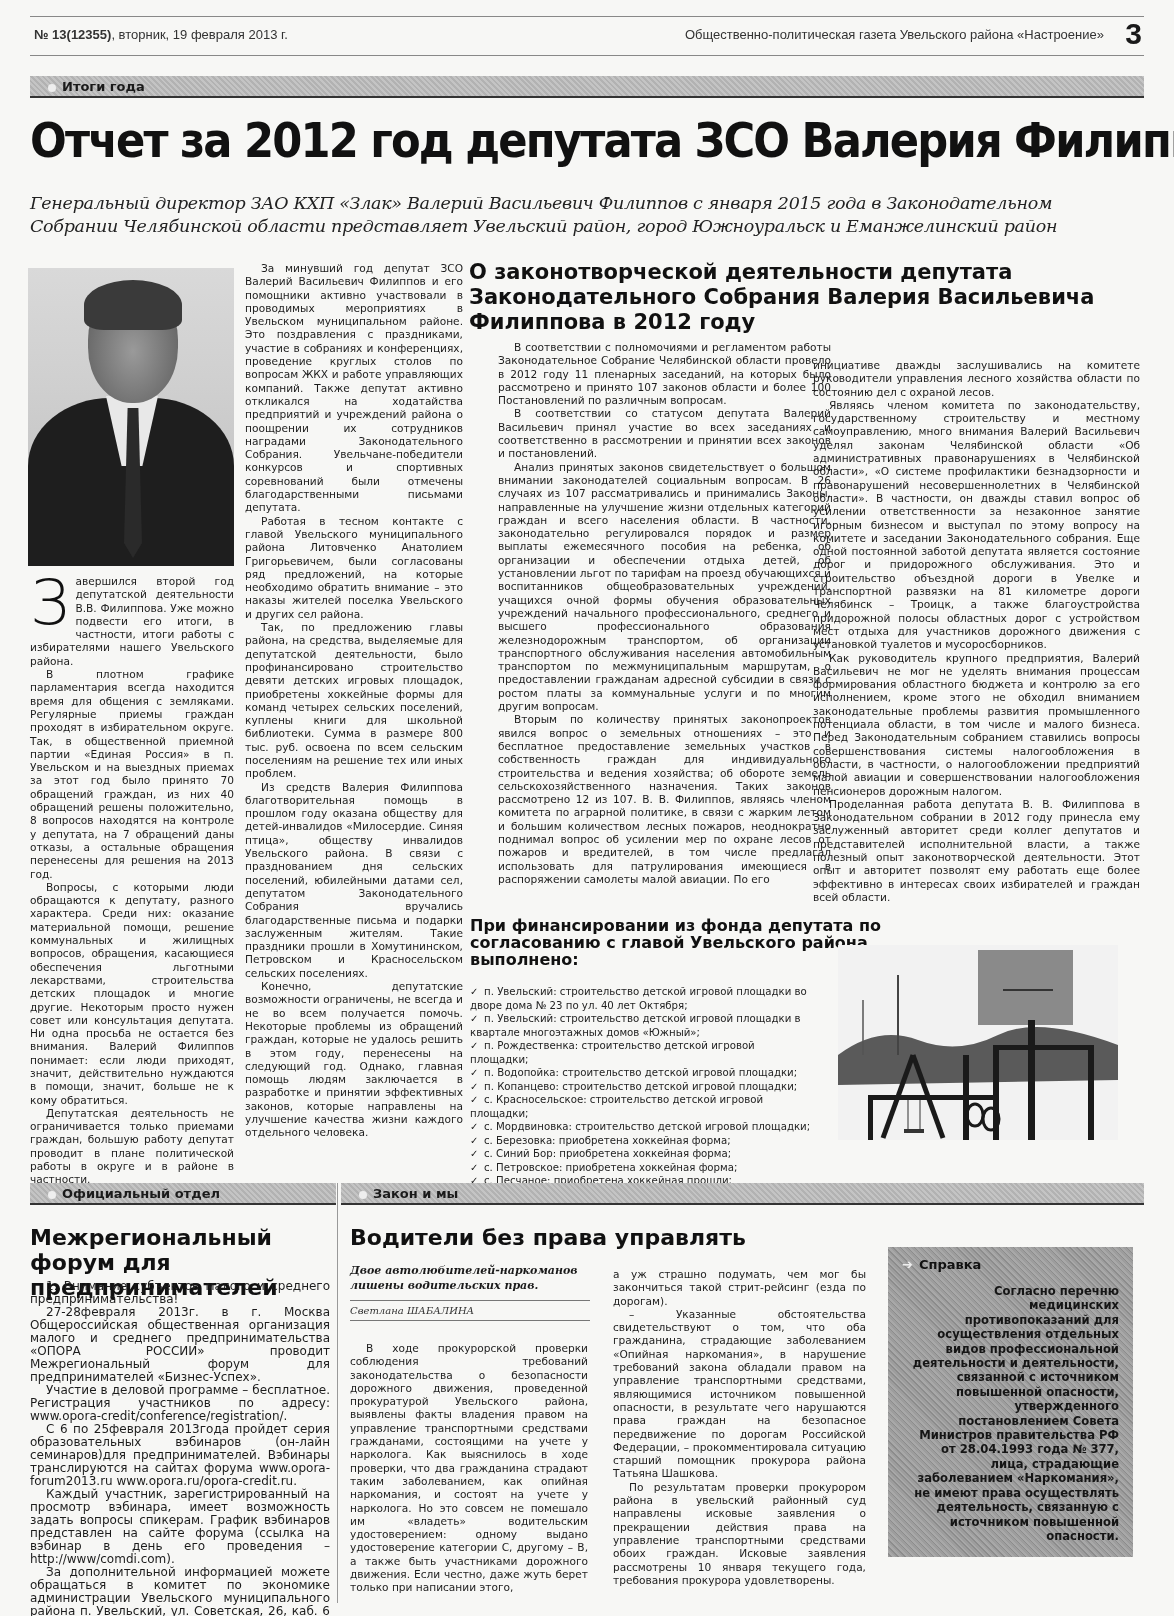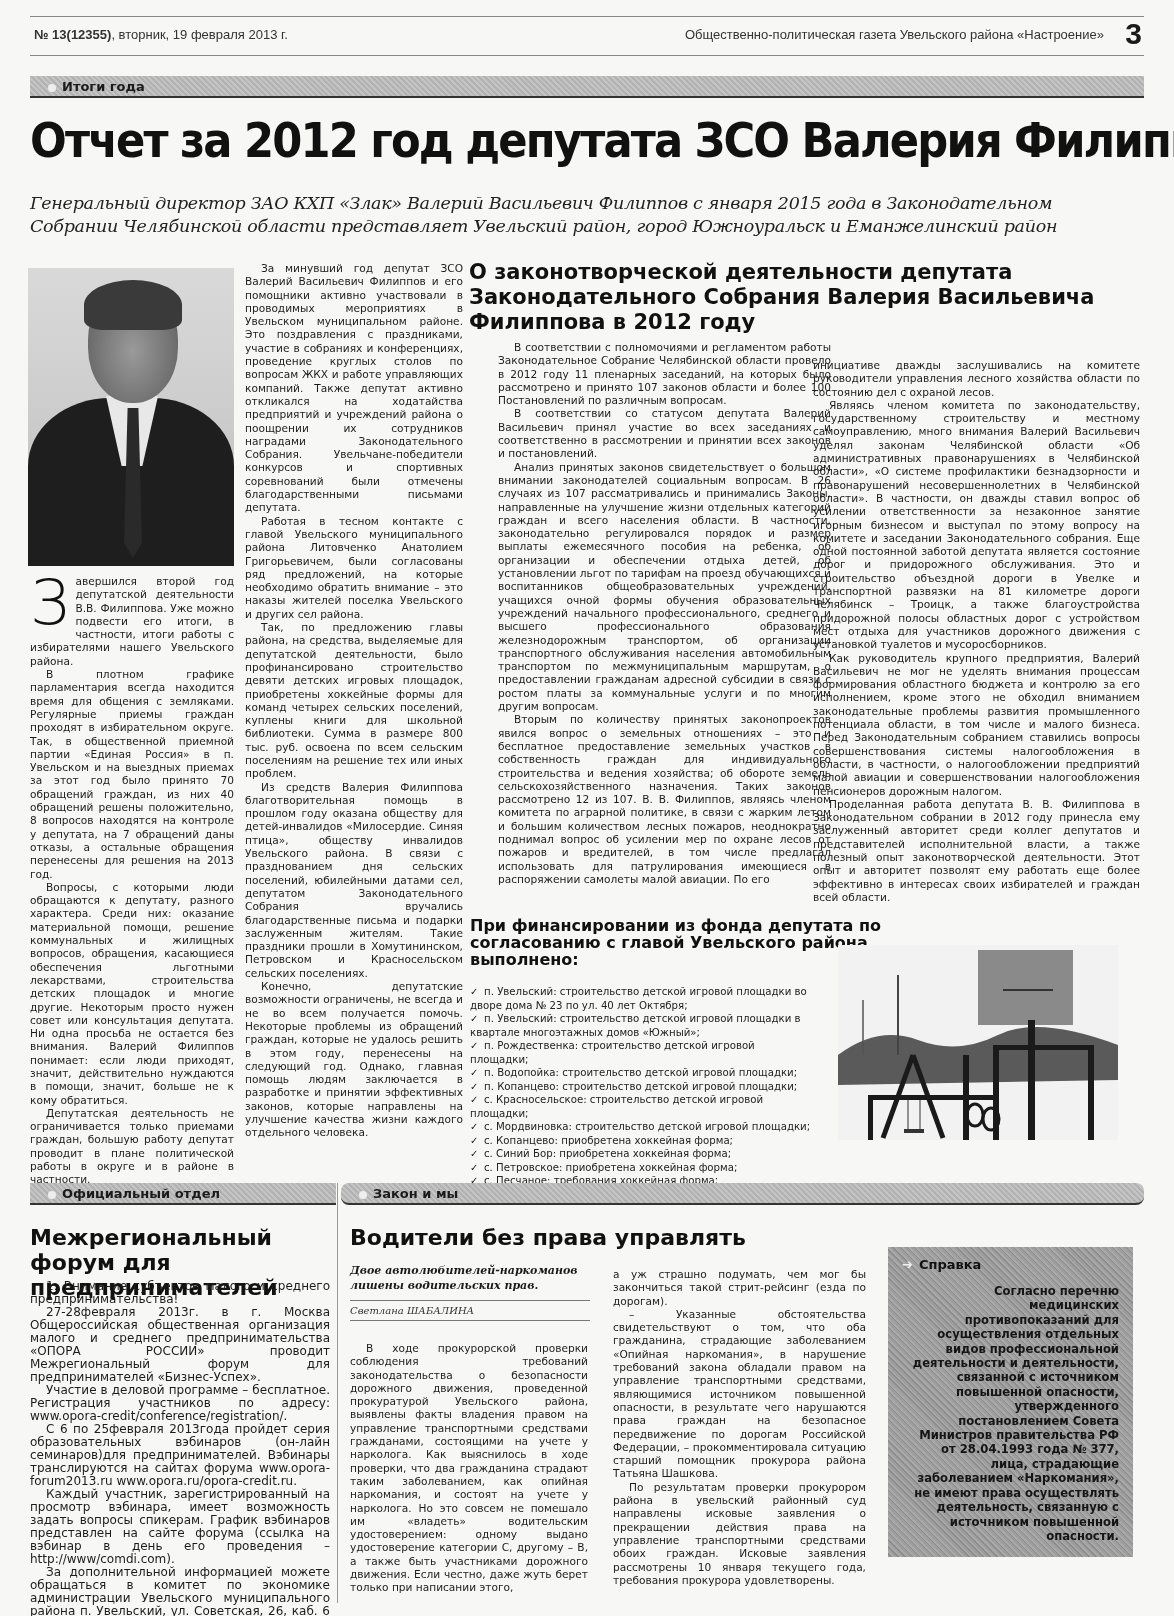--- a/index.html
+++ b/index.html
@@ -115,24 +115,24 @@
 
 <h3 class="abs fund-head">При финансировании из фонда депутата по согласованию с главой Увельского района выполнено:</h3>
 <ul class="abs fund-list">
   <li><span class="check">✓</span><span>п. Увельский: строительство детской игровой площадки во дворе дома № 23 по ул. 40 лет Октября;</span></li>
   <li><span class="check">✓</span><span>п. Увельский: строительство детской игровой площадки в квартале многоэтажных домов «Южный»;</span></li>
   <li><span class="check">✓</span><span>п. Рождественка: строительство детской игровой площадки;</span></li>
   <li><span class="check">✓</span><span>п. Водопойка: строительство детской игровой площадки;</span></li>
   <li><span class="check">✓</span><span>п. Копанцево: строительство детской игровой площадки;</span></li>
   <li><span class="check">✓</span><span>с. Красносельское: строительство детской игровой площадки;</span></li>
   <li><span class="check">✓</span><span>с. Мордвиновка: строительство детской игровой площадки;</span></li>
-  <li><span class="check">✓</span><span>с. Копанцево: приобретена хоккейная форма;</span></li>
+  <li><span class="check">✓</span><span>с. Березовка: приобретена хоккейная форма;</span></li>
   <li><span class="check">✓</span><span>с. Синий Бор: приобретена хоккейная форма;</span></li>
   <li><span class="check">✓</span><span>с. Петровское: приобретена хоккейная форма;</span></li>
-  <li><span class="check">✓</span><span>с. Песчаное: требования хоккейная форма;</span></li>
+  <li><span class="check">✓</span><span>с. Песчаное: приобретена хоккейная прошли;</span></li>
 </ul>
 
 <div class="abs playground">
   <svg width="280" height="195" viewBox="0 0 280 195">
     <rect x="0" y="0" width="280" height="195" fill="#f2f2f2"></rect>
     <rect x="140" y="5" width="95" height="75" fill="#8a8a8a"></rect>
     <path d="M0 110 Q40 80 80 95 T160 90 T280 100 L280 135 L0 140 Z" fill="#5a5a5a"></path>
     <line x1="60" y1="30" x2="60" y2="110" stroke="#444" stroke-width="2"></line>
     <line x1="25" y1="55" x2="25" y2="110" stroke="#555" stroke-width="1.5"></line>
     <rect x="30" y="150" width="5" height="45" fill="#1a1a1a"></rect>
@@ -147,21 +147,21 @@
     <ellipse cx="137" cy="170" rx="8" ry="11" fill="none" stroke="#1a1a1a" stroke-width="3"></ellipse>
     <ellipse cx="153" cy="174" rx="8" ry="11" fill="none" stroke="#1a1a1a" stroke-width="3"></ellipse>
     <line x1="70" y1="155" x2="70" y2="185" stroke="#333" stroke-width="1"></line>
     <line x1="82" y1="155" x2="82" y2="185" stroke="#333" stroke-width="1"></line>
     <rect x="66" y="184" width="20" height="4" fill="#333"></rect>
     <line x1="165" y1="45" x2="215" y2="45" stroke="#333" stroke-width="2"></line>
   </svg>
 </div>
 
 <div class="abs rubric" style="left:30px;top:1183px;width:306px;">Официальный отдел</div>
-<div class="abs rubric" style="left:341px;top:1183px;width:803px;border-radius:8px;">Закон и мы</div>
+<div class="abs rubric" style="left:341px;top:1183px;width:803px;">Закон и мы</div>
 <div class="abs vsep"></div>
 
 <h2 class="abs forum-title">Межрегиональный форум для предпринимателей</h2>
 <div class="abs col forum-text">
   <p>1. Внимание субъектов малого и среднего предпринимательства!</p>
   <p>27-28февраля 2013г. в г. Москва Общероссийская общественная организация малого и среднего предпринимательства «ОПОРА РОССИИ» проводит Межрегиональный форум для предпринимателей «Бизнес-Успех».</p>
   <p>Участие в деловой программе – бесплатное. Регистрация участников по адресу: www.opora-credit/conference/registration/.</p>
   <p>С 6 по 25февраля 2013года пройдет серия образовательных вэбинаров (он-лайн семинаров)для предпринимателей. Вэбинары транслируются на сайтах форума www.opora-forum2013.ru www.opora.ru/opora-credit.ru.</p>
   <p>Каждый участник, зарегистрированный на просмотр вэбинара, имеет возможность задать вопросы спикерам. График вэбинаров представлен на сайте форума (ссылка на вэбинар в день его проведения – http://www/comdi.com).</p>
   <p>За дополнительной информацией можете обращаться в комитет по экономике администрации Увельского муниципального района п. Увельский, ул. Советская, 26, каб. 6 т. 3-15-71, 3-16-42.</p>

